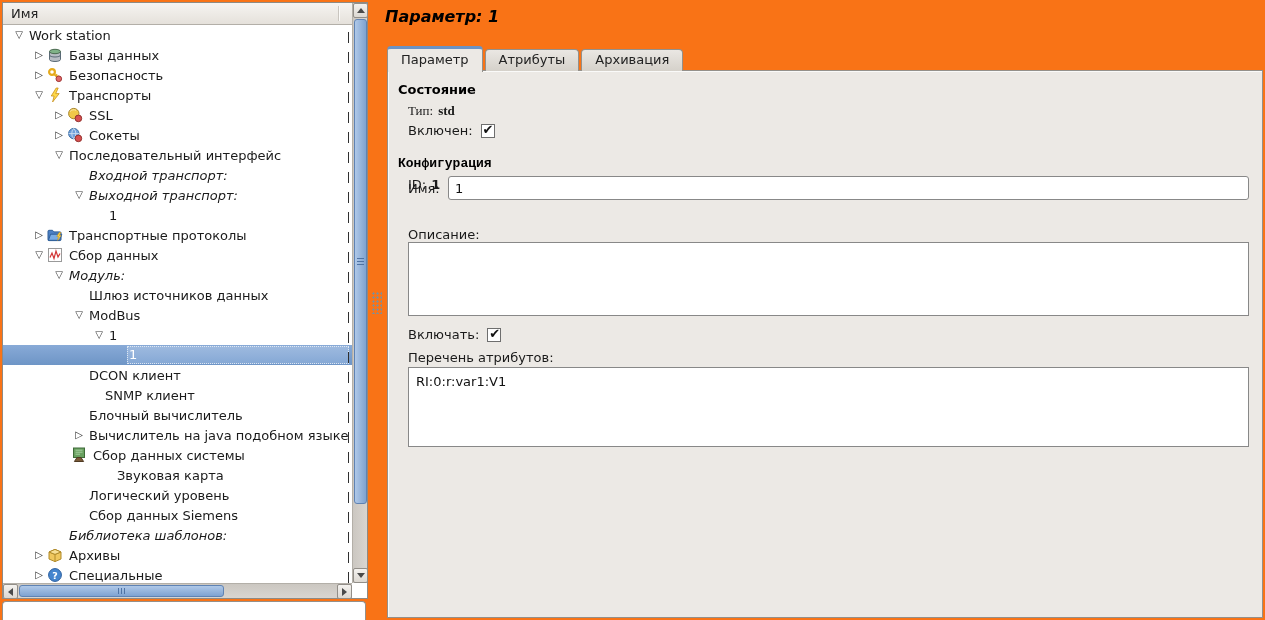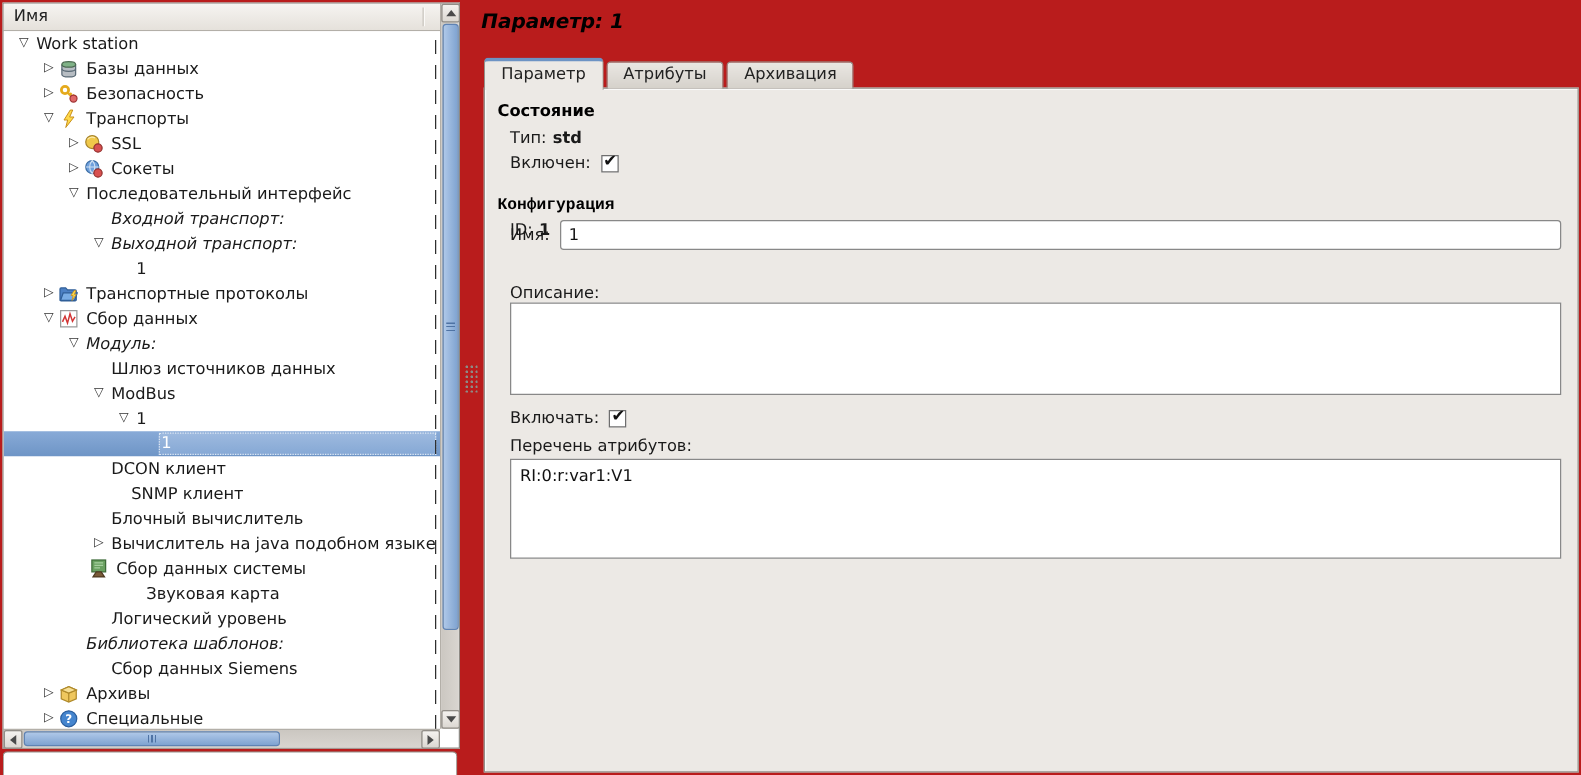--- a/index.html
+++ b/index.html
@@ -2,21 +2,21 @@
 <html><head>
 <meta charset="utf-8">
 <style>
   * { box-sizing: border-box; margin: 0; padding: 0; }
   html,body { width:1265px; height:620px; overflow:hidden; }
   body {
     font-family: "DejaVu Sans", "Liberation Sans", sans-serif;
     font-size: 13px; color:#1a1a1a;
     background:#ECE9E5;
   }
-  .app { position:relative; width:1265px; height:620px; background:#b91c1c; }
+  .app { position:relative; width:1265px; height:620px; background:#f97316; }
 
   
   .tree-panel {
     position:absolute; left:2px; top:2px; width:366px; height:597px;
     border:1px solid #8E8A84; background:#fff;
   }
   .tree-header {
     position:absolute; left:0; top:0; width:349px; height:22px;
     background:linear-gradient(#F6F4F1,#E5E1DB);
     border-bottom:1px solid #B3AFA8;
@@ -137,21 +137,21 @@
   }
   .tab-frame {
     position:absolute; left:2px; top:70px; width:876px; height:548px;
     border:1px solid #94908A; background:#ECE9E5;
     box-shadow:inset 1px 1px 0 rgba(255,255,255,.75);
   }
   .tab-frame > div, .tab-frame > textarea { position:absolute; }
   .sect-h { font-weight:bold; color:#000; }
   .h-state  { left:10px; top:11px; }
   .h-config { left:10px; top:85px;font-family:Liberation Mono, monospace; }
-  .row-type    { left:20px; top:32px; }
+  .row-type    { left:20px; top:32px;font-family:Liberation Serif, serif; }
   .row-enabled { left:20px; top:52px; display:flex; align-items:center; }
   .row-id      { left:20px; top:106px; }
   .bold-val { font-weight:bold; margin-left:5px; }
   .checkbox {
     display:inline-block; width:14px; height:14px; margin-left:8px;
     background:#fff; border:1px solid #6e6e6e; position:relative;
   }
   .checkbox.checked::after {
     content:"✔"; position:absolute; left:1px; top:-3px;
     font-size:13px; color:#111;
@@ -333,27 +333,27 @@
           <span class="tlabel">Сбор данных системы</span>
         </div>
         <div class="tree-row" style="padding-left: 96px;">
           <span class="expander"></span>
           <span class="tlabel">Звуковая карта</span>
         </div>
         <div class="tree-row" style="padding-left: 68px;">
           <span class="expander"></span>
           <span class="tlabel">Логический уровень</span>
         </div>
+        <div class="tree-row" style="padding-left: 68px;">
+          <span class="expander"></span>
+          <span class="tlabel">Сбор данных Siemens</span>
+        </div>
         <div class="tree-row" style="padding-left: 48px;">
           <span class="expander"></span>
           <span class="tlabel italic">Библиотека шаблонов:</span>
-        </div>
-        <div class="tree-row" style="padding-left: 68px;">
-          <span class="expander"></span>
-          <span class="tlabel">Сбор данных Siemens</span>
         </div>
         <div class="tree-row" style="padding-left: 28px;">
           <span class="expander">▷</span>
           <span class="ticon">
             <svg viewBox="0 0 16 16">
               <path d="M2 5l6-2.6L14 5v7l-6 2.6L2 12z" fill="#EFC75E" stroke="#B08A2A"></path>
               <path d="M2 5l6 2.4L14 5M8 7.4v7.2" fill="none" stroke="#B08A2A"></path>
               <path d="M2 5l6-2.6L14 5 8 7.4z" fill="#F7DF94" stroke="#B08A2A"></path>
             </svg>
           </span>

